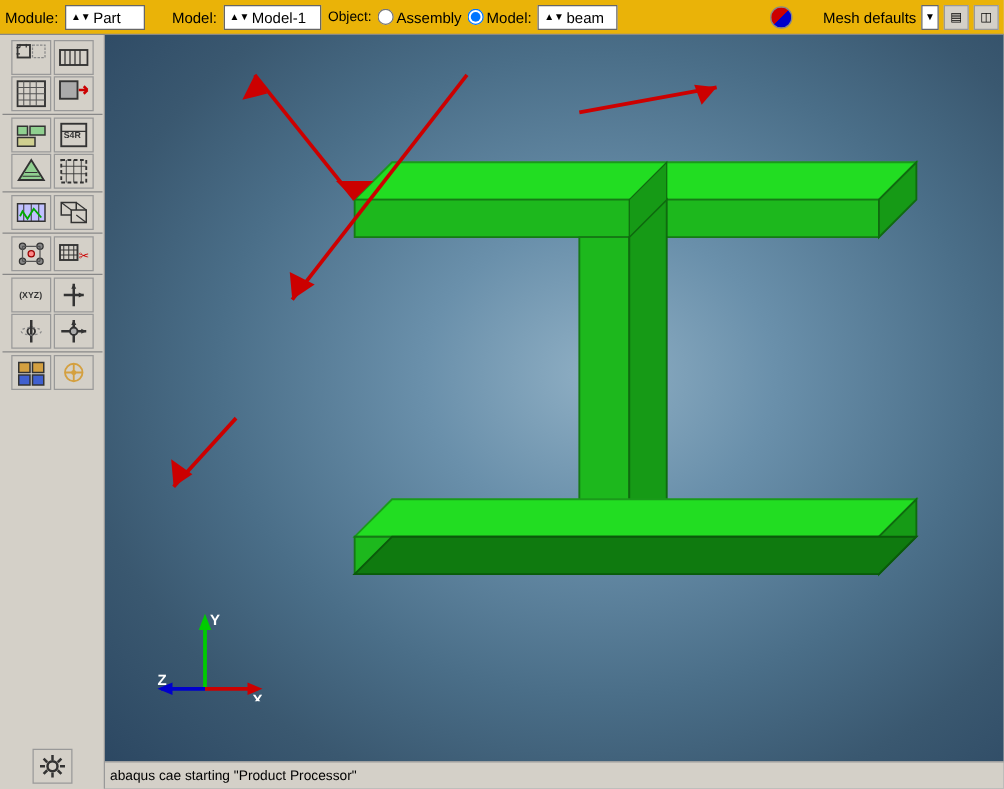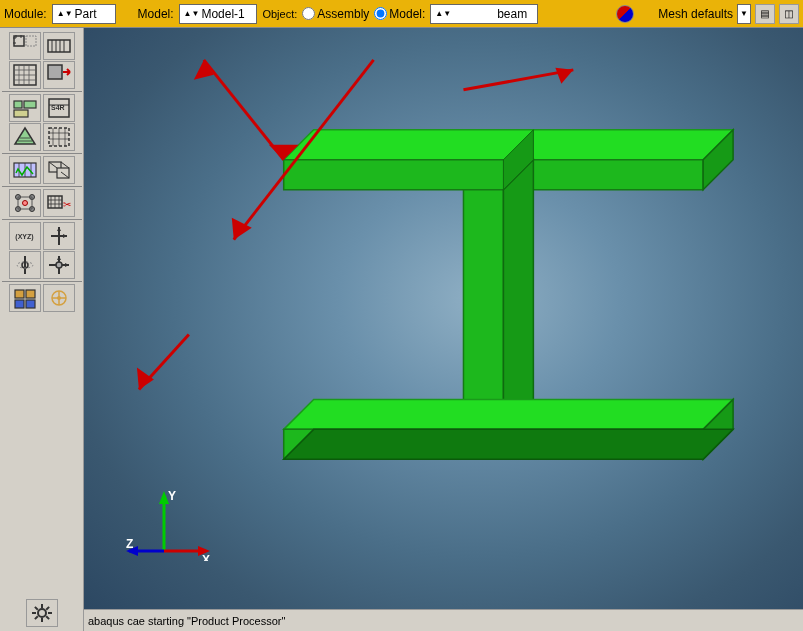--- a/index.html
+++ b/index.html
@@ -104,21 +104,21 @@
     <input type="radio" name="object-type" style="margin: 0px;">
     <span>Assembly</span>
   </label>
   <label style="display:flex;align-items:center;gap:2px;font-size:12px;">
     <input type="radio" name="object-type" checked="" style="margin: 0px;">
     <span>Model:</span>
   </label>
   <div style="display:flex;align-items:center;background:#fff;border:1px solid #666;height:20px;padding:0 2px 0 4px;cursor:pointer;font-size:12px;">
     <span style="font-size:8px;cursor:pointer;">▲</span>
     <span style="font-size:8px;cursor:pointer;">▼</span>
-    <span style="min-width:40px;font-size:12px;padding:0 2px;margin-left:44px;">beam</span>
+    <span style="min-width:40px;font-size:12px;padding:0 2px;">beam</span>
   </div>
 
   <div style="flex:1;"></div>
   <div style="display:flex;align-items:center;gap:4px;">
 
     <div style="width:18px;height:18px;background:linear-gradient(135deg,#c00 0%,#c00 50%,#00c 50%,#00c 100%);border:1px solid #888;border-radius:50%;"></div>
     <span style="font-size:12px;margin-left:20px;">Mesh defaults</span>
     <div style="display:flex;align-items:center;background:#fff;border:1px solid #666;height:20px;padding:0 2px;cursor:pointer;">
       <span style="font-size:8px;">▼</span>
     </div>

